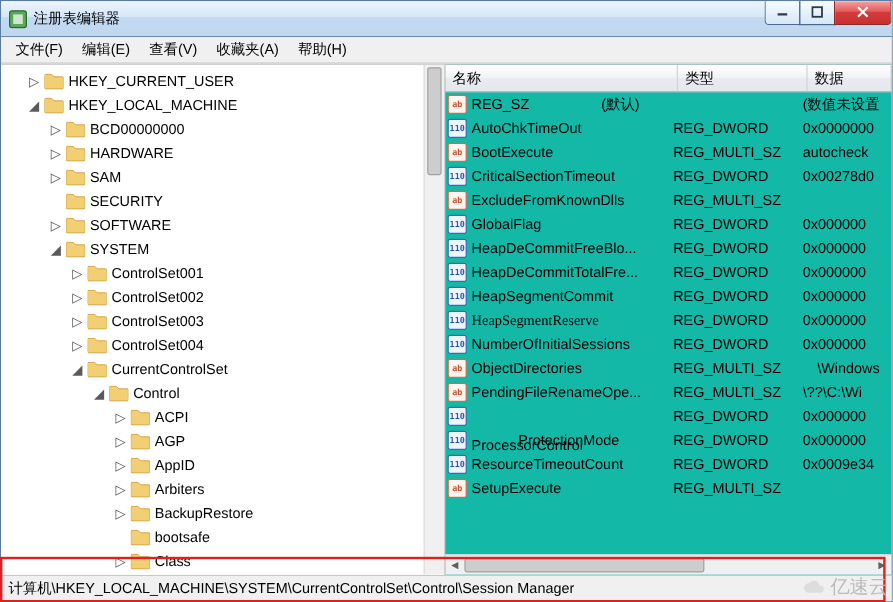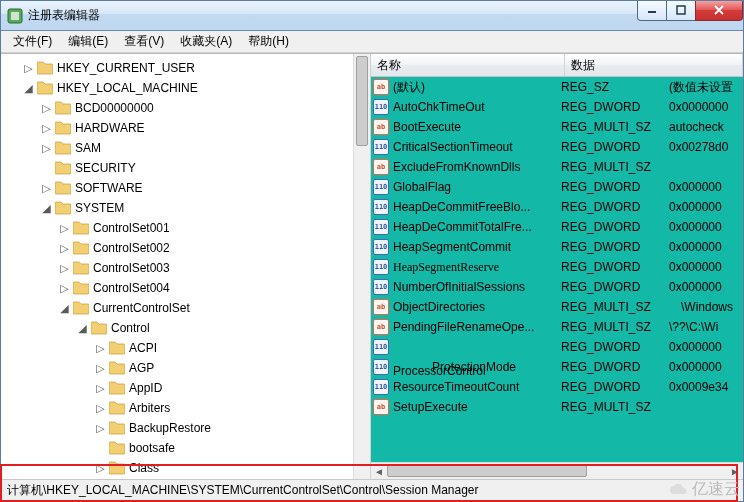--- a/index.html
+++ b/index.html
@@ -357,27 +357,28 @@
           </div>
         </div>
       <div class="tree-vscroll">
         <div class="thumb"></div>
       </div>
     </div>
 
     <div class="list-pane">
       <div class="list-header">
         <div class="col-head" style="width:194px">名称</div>
+        <div class="col-head" style="width:108px">类型</div>
         <div class="col-head" style="flex:1">数据</div>
       </div>
       <div class="list-body" id="list-body">
           <div class="list-row">
             <span class="val-icon sz">ab</span>
+            <span class="cell" style="width: 108px;">REG_SZ</span>
             <span class="cell" style="width: 168px;">(默认)</span>
-            <span class="cell" style="width: 108px;">REG_SZ</span>
             <span class="cell" style="flex: 1 1 0%;">(数值未设置</span>
           </div>
           <div class="list-row">
             <span class="val-icon dw">110</span>
             <span class="cell" style="width: 168px;">AutoChkTimeOut</span>
             <span class="cell" style="width: 108px;">REG_DWORD</span>
             <span class="cell" style="flex: 1 1 0%;">0x0000000</span>
           </div>
           <div class="list-row">
             <span class="val-icon sz">ab</span>

